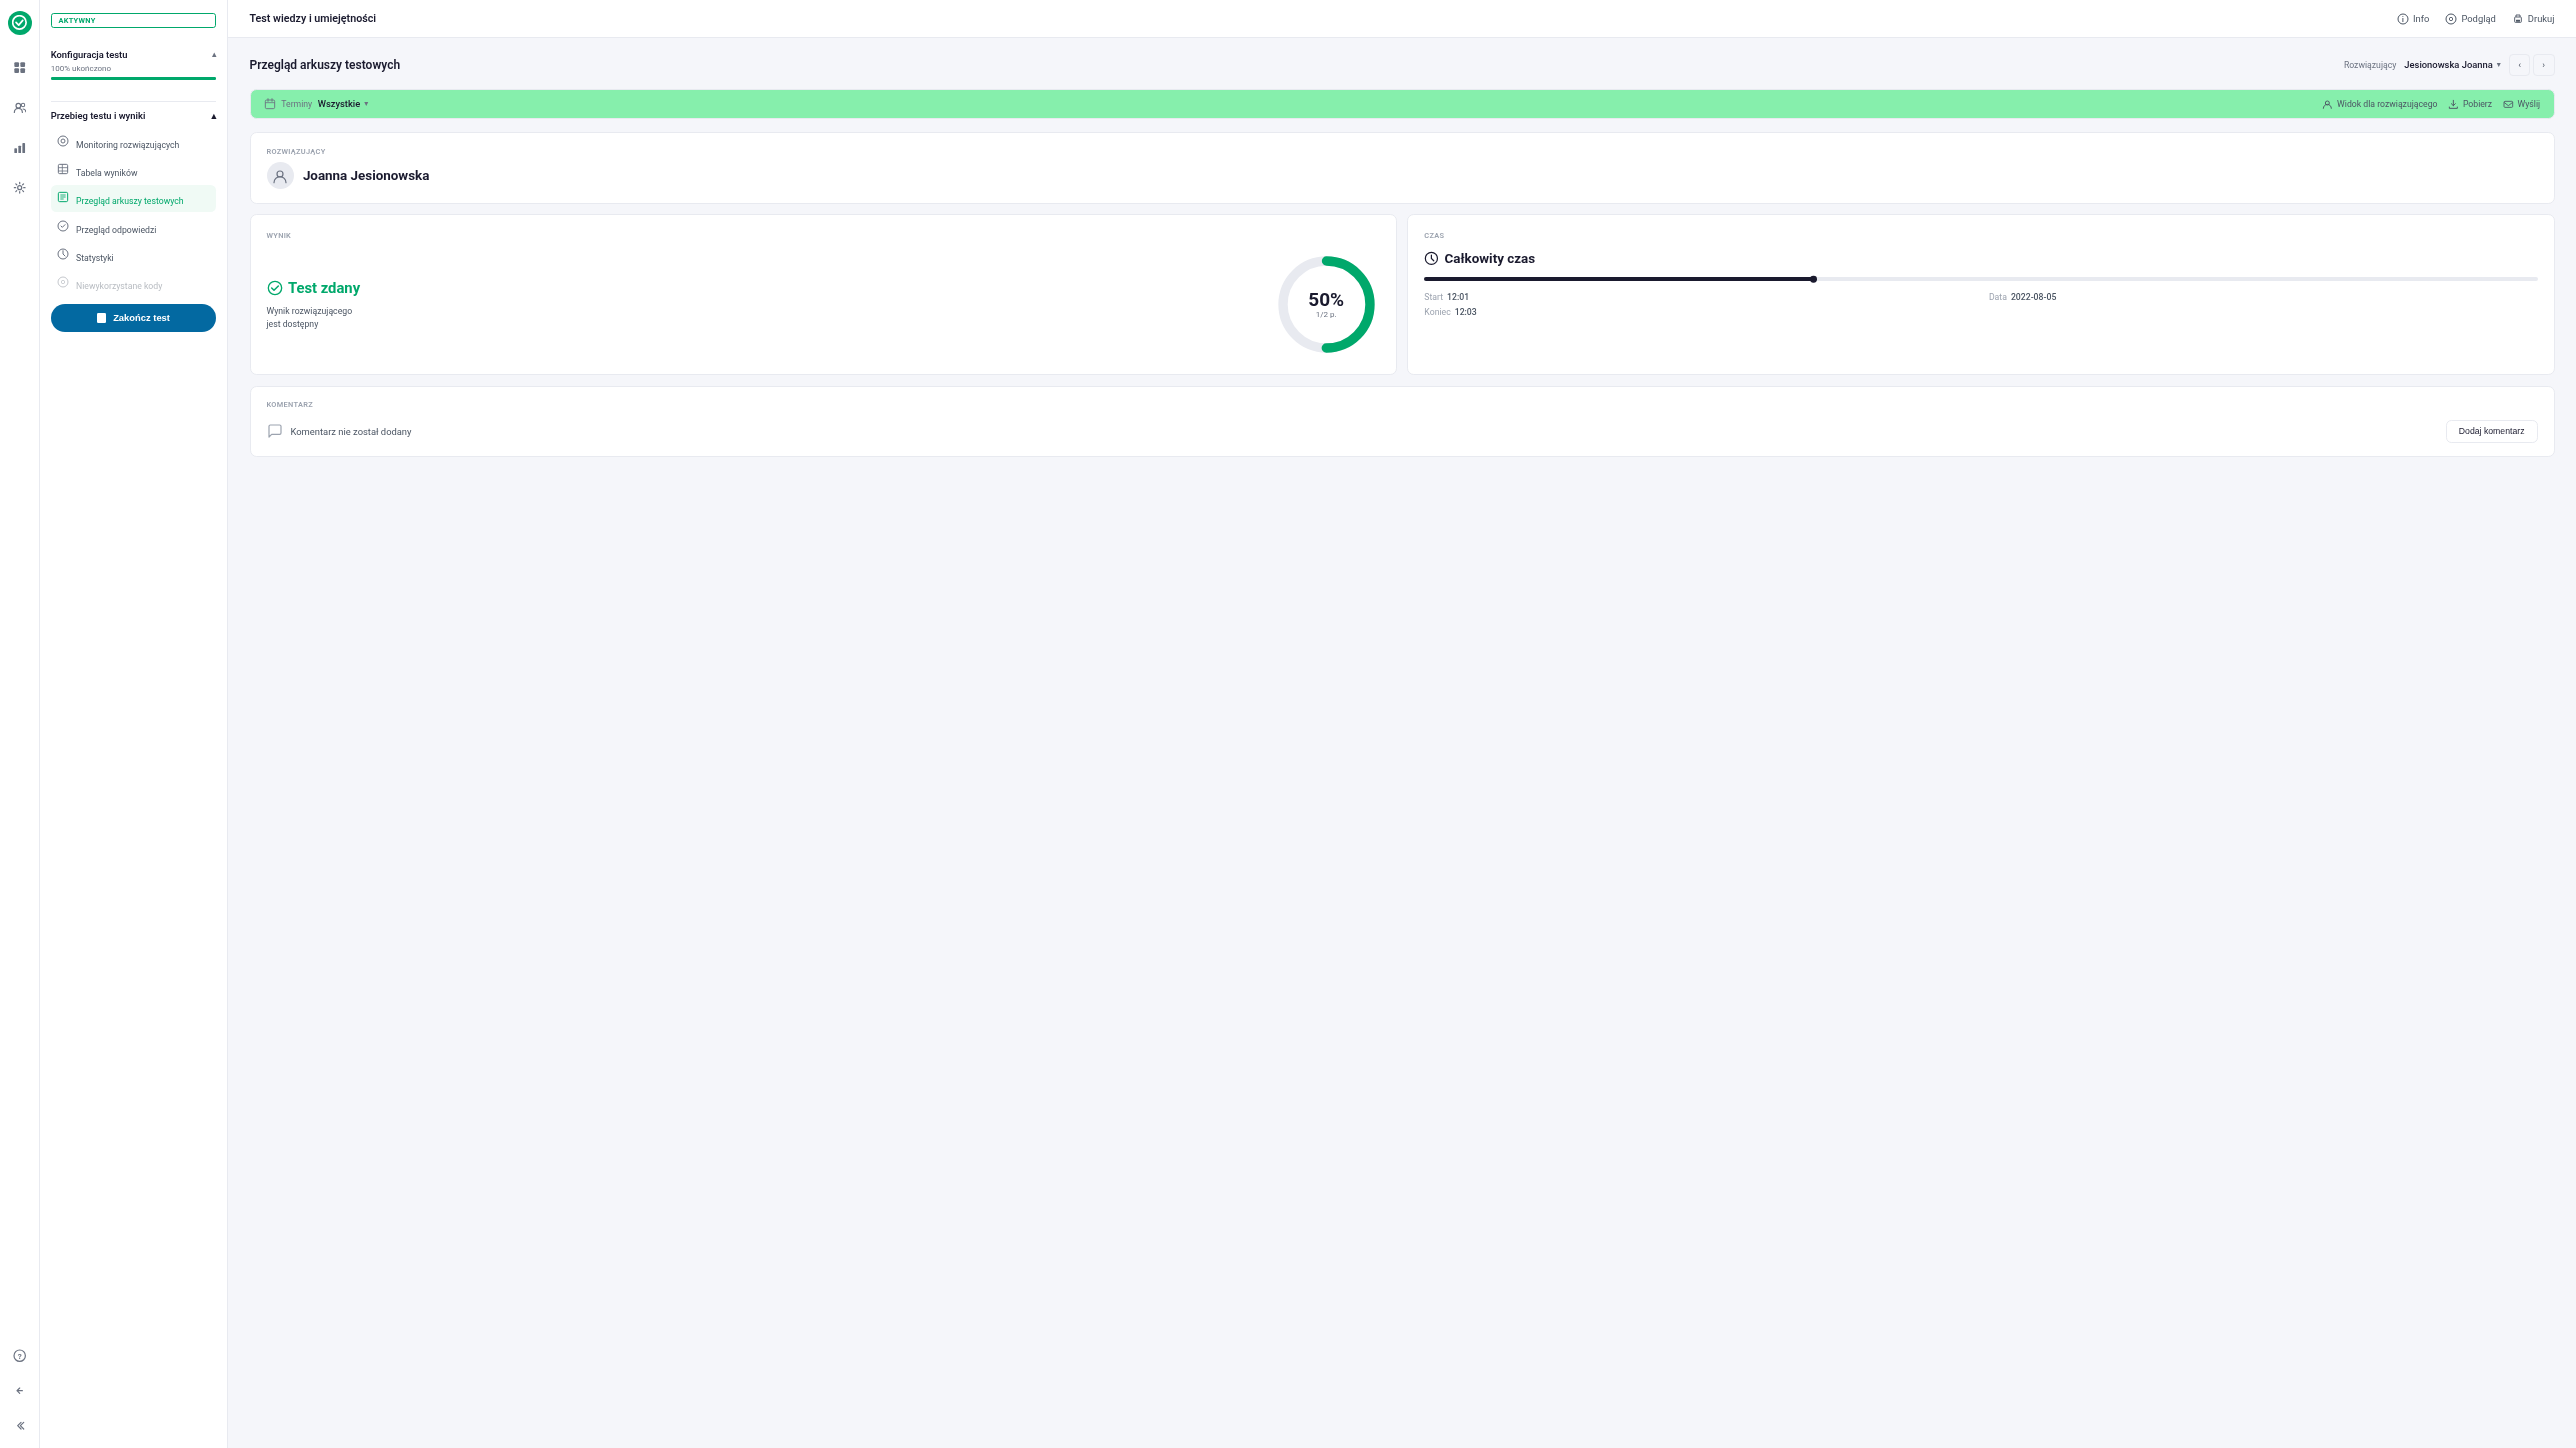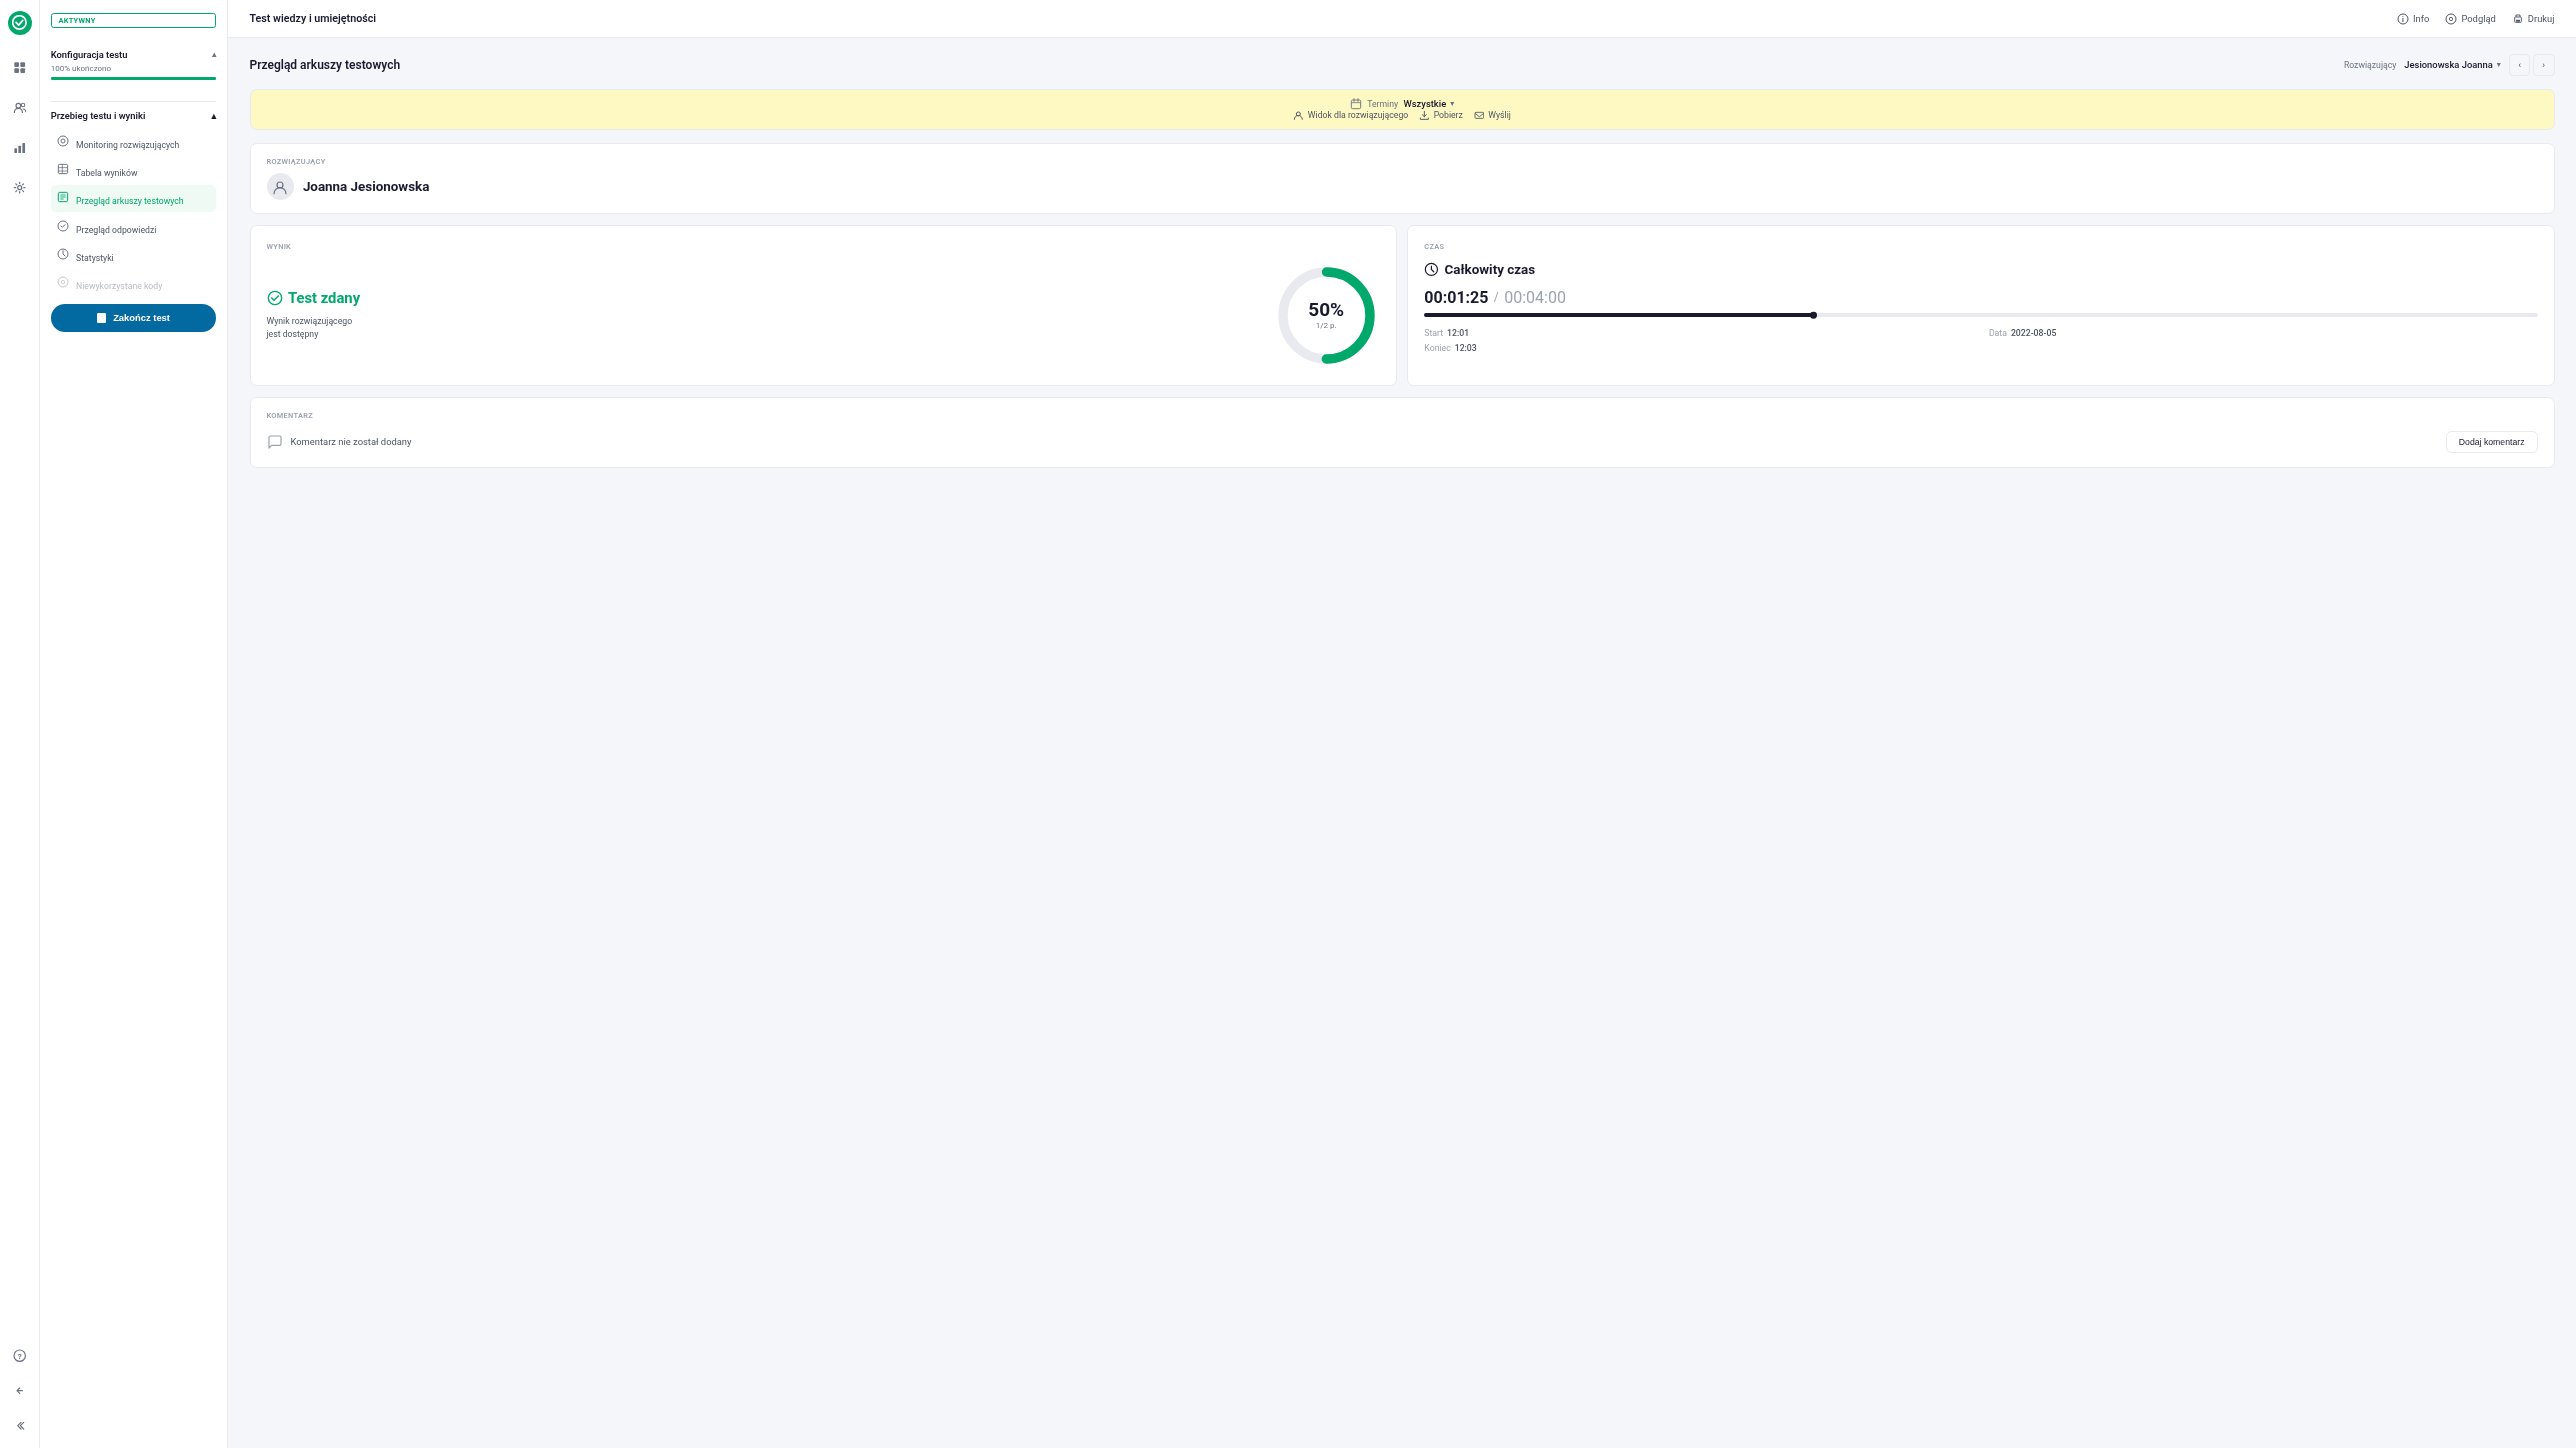--- a/index.html
+++ b/index.html
@@ -260,26 +260,25 @@
       cursor: pointer;
       color: #4b5563;
       font-size: 9.4px;
     }
 
     
     .filter-bar {
       display: flex;
       align-items: center;
       justify-content: space-between;
-      background: #fef9c3;
+      background: #86efac;
       border: 0.7px solid #e8eaf0;
       border-radius: 6.7px;
       padding: 8px 13.4px;
       margin-bottom: 13.4px;
-      flex-direction: column;
     }
     .filter-left {
       display: flex;
       align-items: center;
       gap: 5.4px;
     }
     .filter-label {
       font-size: 8.7px;
       color: #6b7280;
     }
@@ -805,25 +804,20 @@
 
       <div class="panel">
         <div class="panel-label">CZAS</div>
         <div class="time-panel-inner">
           <div class="time-header">
             <svg width="14.8" height="14.8" viewBox="0 0 22 22" fill="none">
               <circle cx="11" cy="11" r="9" stroke="#1a1a2e" stroke-width="1.8" fill="none"></circle>
               <path d="M11 6v5l3.5 3.5" stroke="#1a1a2e" stroke-width="1.8" stroke-linecap="round" fill="none"></path>
             </svg>
             <span class="time-title">Całkowity czas</span>
-          </div>
-          <div class="time-values">
-            <span class="time-used">00:01:25</span>
-            <span class="time-separator">/</span>
-            <span class="time-total">00:04:00</span>
           </div>
           <div class="time-bar-container">
             <div class="time-bar-fill" style="width: 35%;">
               <div class="time-bar-dot"></div>
             </div>
           </div>
           <div class="time-meta">
             <div class="time-meta-item">
               <span class="time-meta-label">Start</span>
               <span class="time-meta-value">12:01</span>

